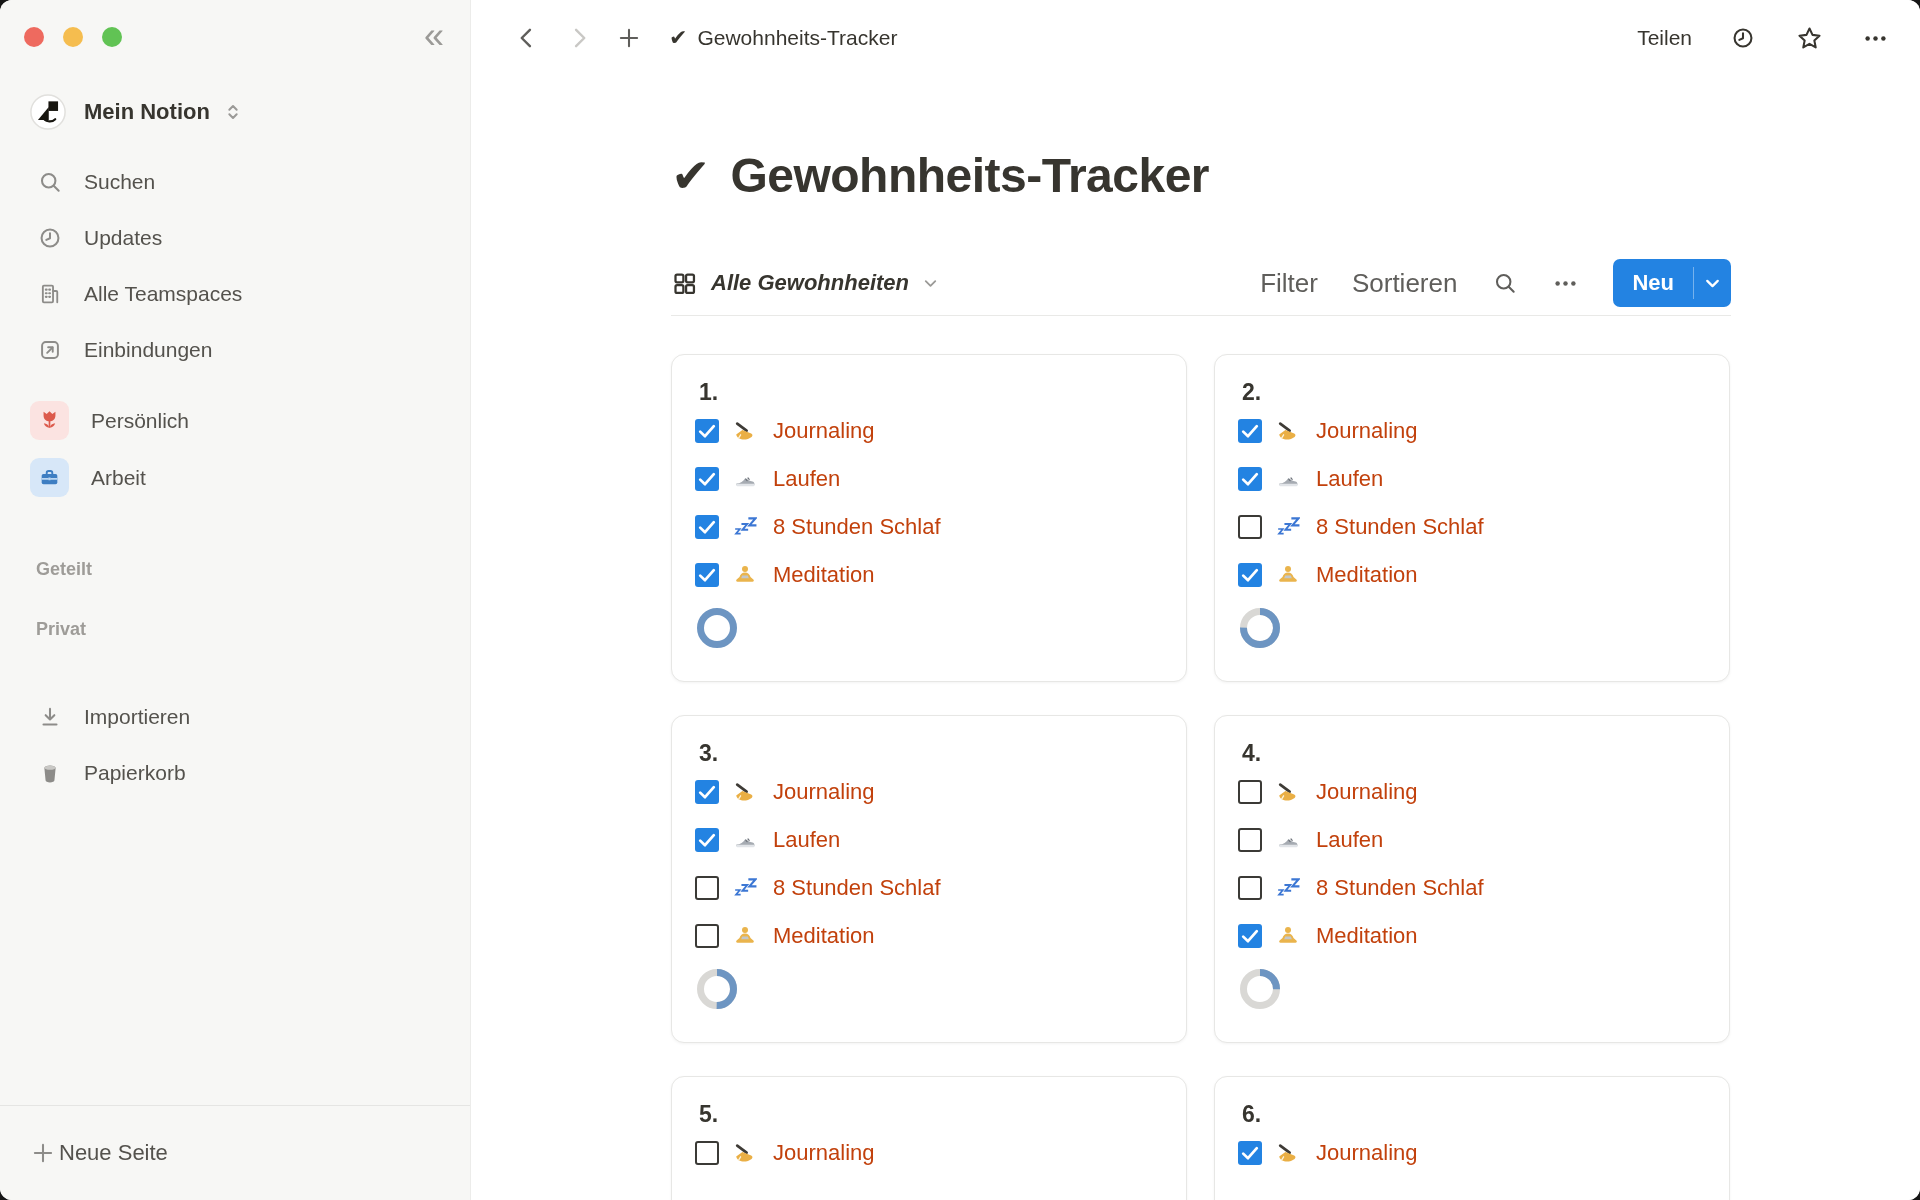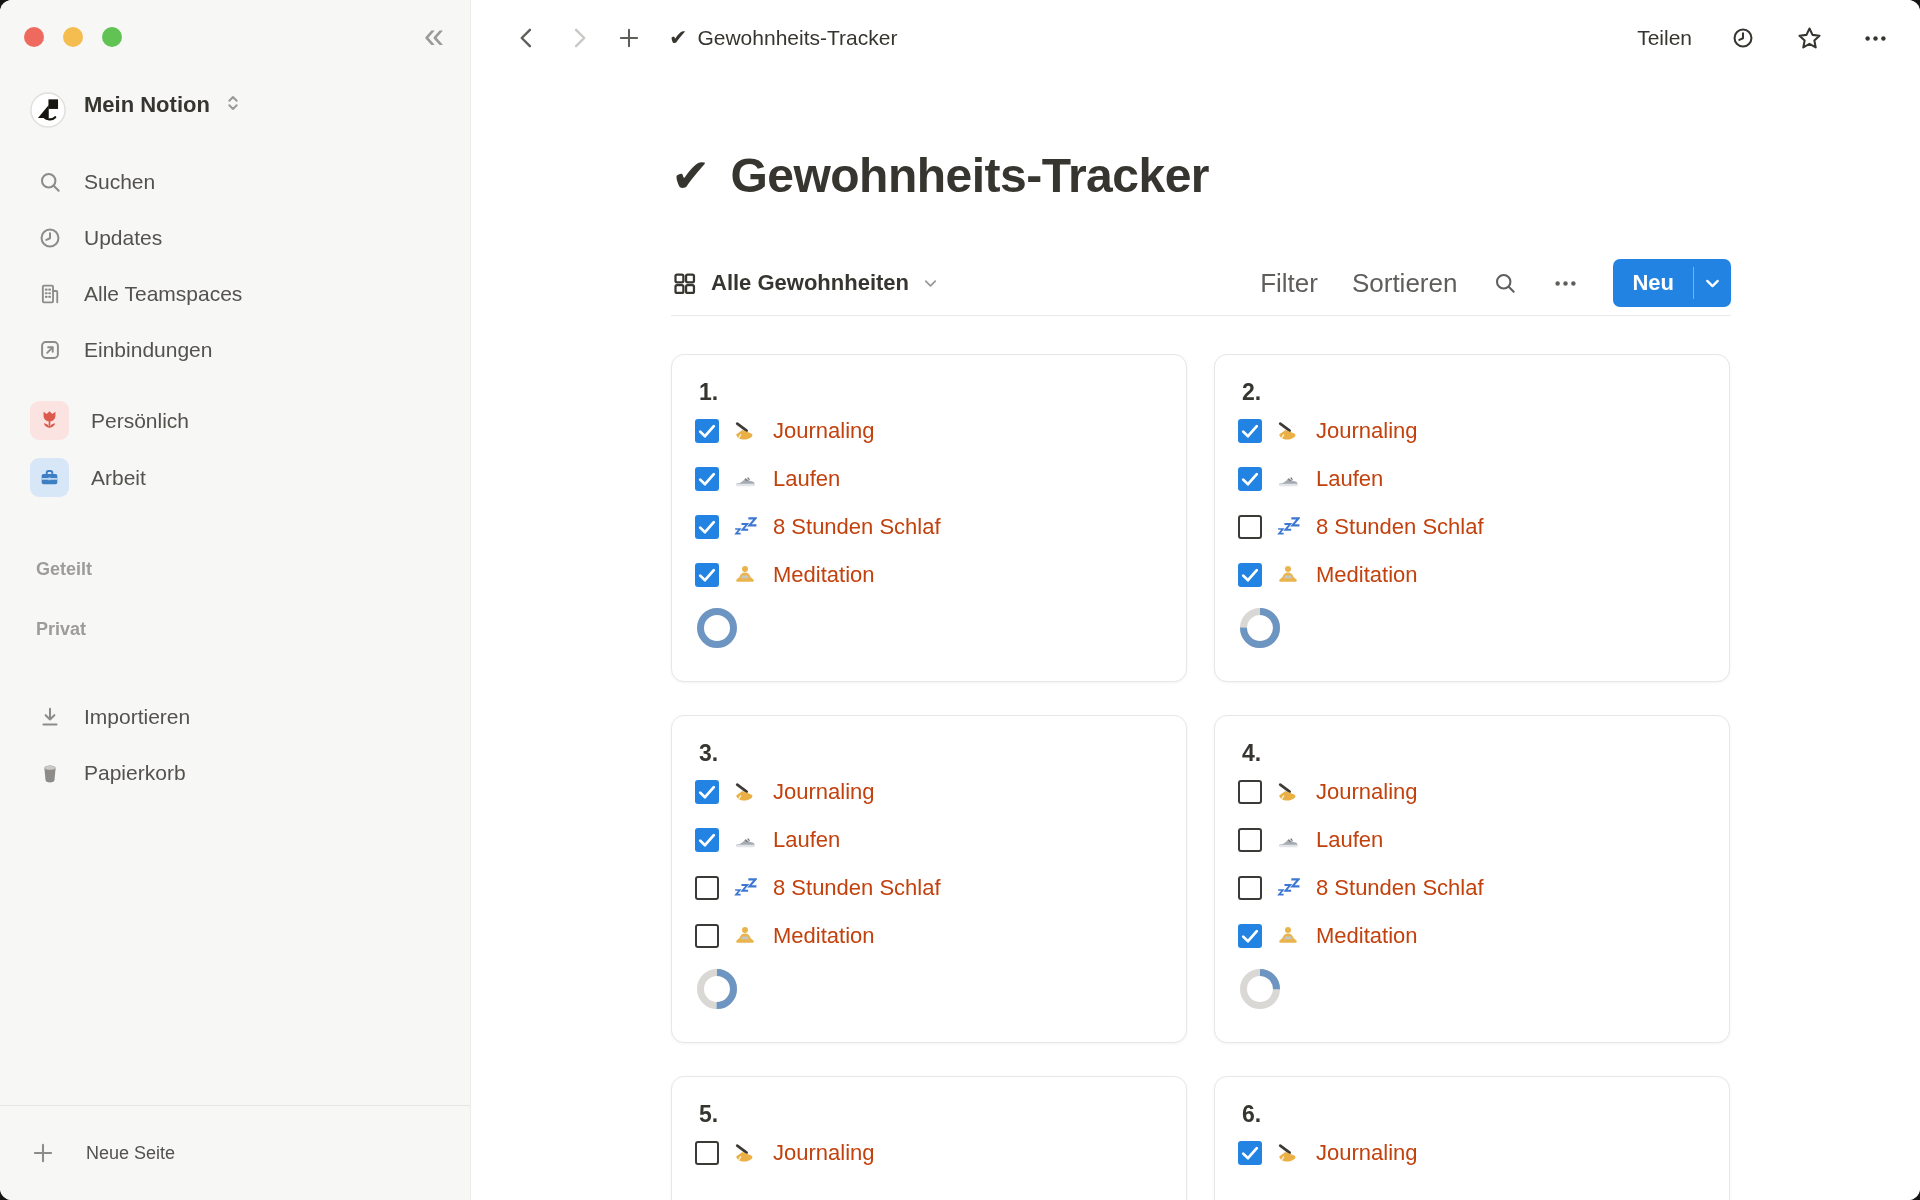--- a/index.html
+++ b/index.html
@@ -5,62 +5,62 @@
   html,body{margin:0;padding:0;width:1920px;height:1200px;overflow:hidden;background:#161616;
     font-family:"Liberation Sans","DejaVu Sans",sans-serif;}
   .window{position:relative;width:1920px;height:1200px;border-radius:12px;overflow:hidden;
     display:flex;background:#ffffff;color:#37352f;}
   
   .sidebar{width:470px;min-width:470px;background:#f7f7f5;border-right:1px solid #ececea;
     display:flex;flex-direction:column;position:relative;}
   .traffic{display:flex;gap:19px;padding:27px 0 0 24px;}
   .dot{width:20px;height:20px;border-radius:50%;}
   .collapse{position:absolute;top:18px;right:26px;font-size:36px;line-height:36px;color:#9b9a97;cursor:pointer;}
-  .workspace{display:flex;align-items:flex-start;height:40px;margin-top:45px;padding-left:30px;}
+  .workspace{display:flex;align-items:center;height:40px;margin-top:45px;padding-left:30px;}
   .ws-avatar{width:36px;height:36px;}
   .ws-name{margin-left:18px;font-size:22px;font-weight:700;color:#37352f;}
   .ws-switch{margin-left:12px;color:#9b9a97;display:flex;align-items:center;}
   .menu{margin-top:22px;}
   .side-item{display:flex;align-items:center;height:56px;padding-left:36px;cursor:pointer;}
   .side-icon{width:28px;height:28px;display:flex;align-items:center;justify-content:center;color:#8d8c89;}
   .side-label{margin-left:20px;font-size:21px;font-weight:500;color:#54524d;}
   .section-h{padding-left:36px;font-size:18px;font-weight:600;color:#9e9c98;height:28px;display:flex;align-items:center;}
   .sh-teamspaces{margin-top:44px;}
   .sh-geteilt{margin-top:49px;}
   .sh-privat{margin-top:32px;}
   .ts-list{margin-top:14px;}
   .ts-item{display:flex;align-items:center;height:57px;padding-left:30px;cursor:pointer;}
   .ts-tile{width:39px;height:39px;border-radius:9px;display:flex;align-items:center;justify-content:center;}
   .ts-label{margin-left:22px;font-size:21px;font-weight:500;color:#54524d;}
   .footer-menu{margin-top:46px;}
   .spacer{flex:1;}
   .newpage{height:94px;border-top:1px solid #e5e5e3;display:flex;align-items:center;padding-left:30px;cursor:pointer;}
   .np-plus{color:#8d8c89;display:flex;}
-  .np-label{margin-left:30px;font-size:18px;font-weight:500;color:#54524d;}
+  .np-label{margin-left:3px;font-size:22px;font-weight:500;color:#54524d;}
   
   .main{flex:1;display:flex;flex-direction:column;background:#fff;min-width:0;}
   .topbar{height:76px;display:flex;align-items:center;padding:0 30px 0 42px;flex:none;}
   .nav-ic{width:28px;height:28px;display:flex;align-items:center;justify-content:center;cursor:pointer;}
   .nav-back{color:#5f5e5b;}
   .nav-fwd{color:#c9c8c5;margin-left:24px;}
   .nav-plus{color:#5f5e5b;margin-left:22px;}
   .crumb{display:flex;align-items:center;margin-left:26px;cursor:pointer;}
   .crumb-ic{font-size:22px;color:#37352f;}
   .crumb-tx{margin-left:10px;font-size:21px;color:#37352f;}
   .top-right{margin-left:auto;display:flex;align-items:center;gap:36px;}
   .share{font-size:21px;color:#37352f;cursor:pointer;}
   .top-ic{width:30px;height:30px;display:flex;align-items:center;justify-content:center;color:#37352f;cursor:pointer;}
   .content{padding-left:200px;width:1060px;flex:none;}
   .page-title{display:flex;align-items:center;margin-top:69px;height:60px;}
   .pt-ic{font-size:47px;color:#37352f;margin-right:20px;}
   .pt-tx{font-size:48px;font-weight:700;letter-spacing:-0.5px;color:#37352f;}
   .toolbar{margin-top:54px;height:48px;display:flex;align-items:center;}
   .view{display:flex;align-items:center;cursor:pointer;}
   .view-ic{width:27px;height:27px;color:#37352f;display:flex;}
-  .view-tx{margin-left:13px;font-size:22px;font-weight:600;color:#37352f;}
+  .view-tx{margin-left:13px;font-size:22px;font-weight:600;color:#37352f;font-style:italic;}
   .view-ch{margin-left:12px;color:#9b9a97;display:flex;}
   .tb-right{margin-left:auto;display:flex;align-items:center;gap:34px;}
   .tb-btn{font-size:26px;color:#5f5e5b;cursor:pointer;}
   .tb-ic{width:27px;height:27px;display:flex;align-items:center;justify-content:center;color:#5f5e5b;cursor:pointer;}
   .btn-neu{display:flex;align-items:stretch;height:48px;border-radius:7px;overflow:hidden;
     background:var(--accent,#2383e2);color:#fff;cursor:pointer;}
   .bn-main{display:flex;align-items:center;padding:0 19px;font-size:22px;font-weight:600;}
   .bn-split{width:1px;background:rgba(255,255,255,.38);margin:8px 0;}
   .bn-ch{width:37px;display:flex;align-items:center;justify-content:center;}
   .hr{border-bottom:1px solid #e9e9e7;margin-top:8px;}

